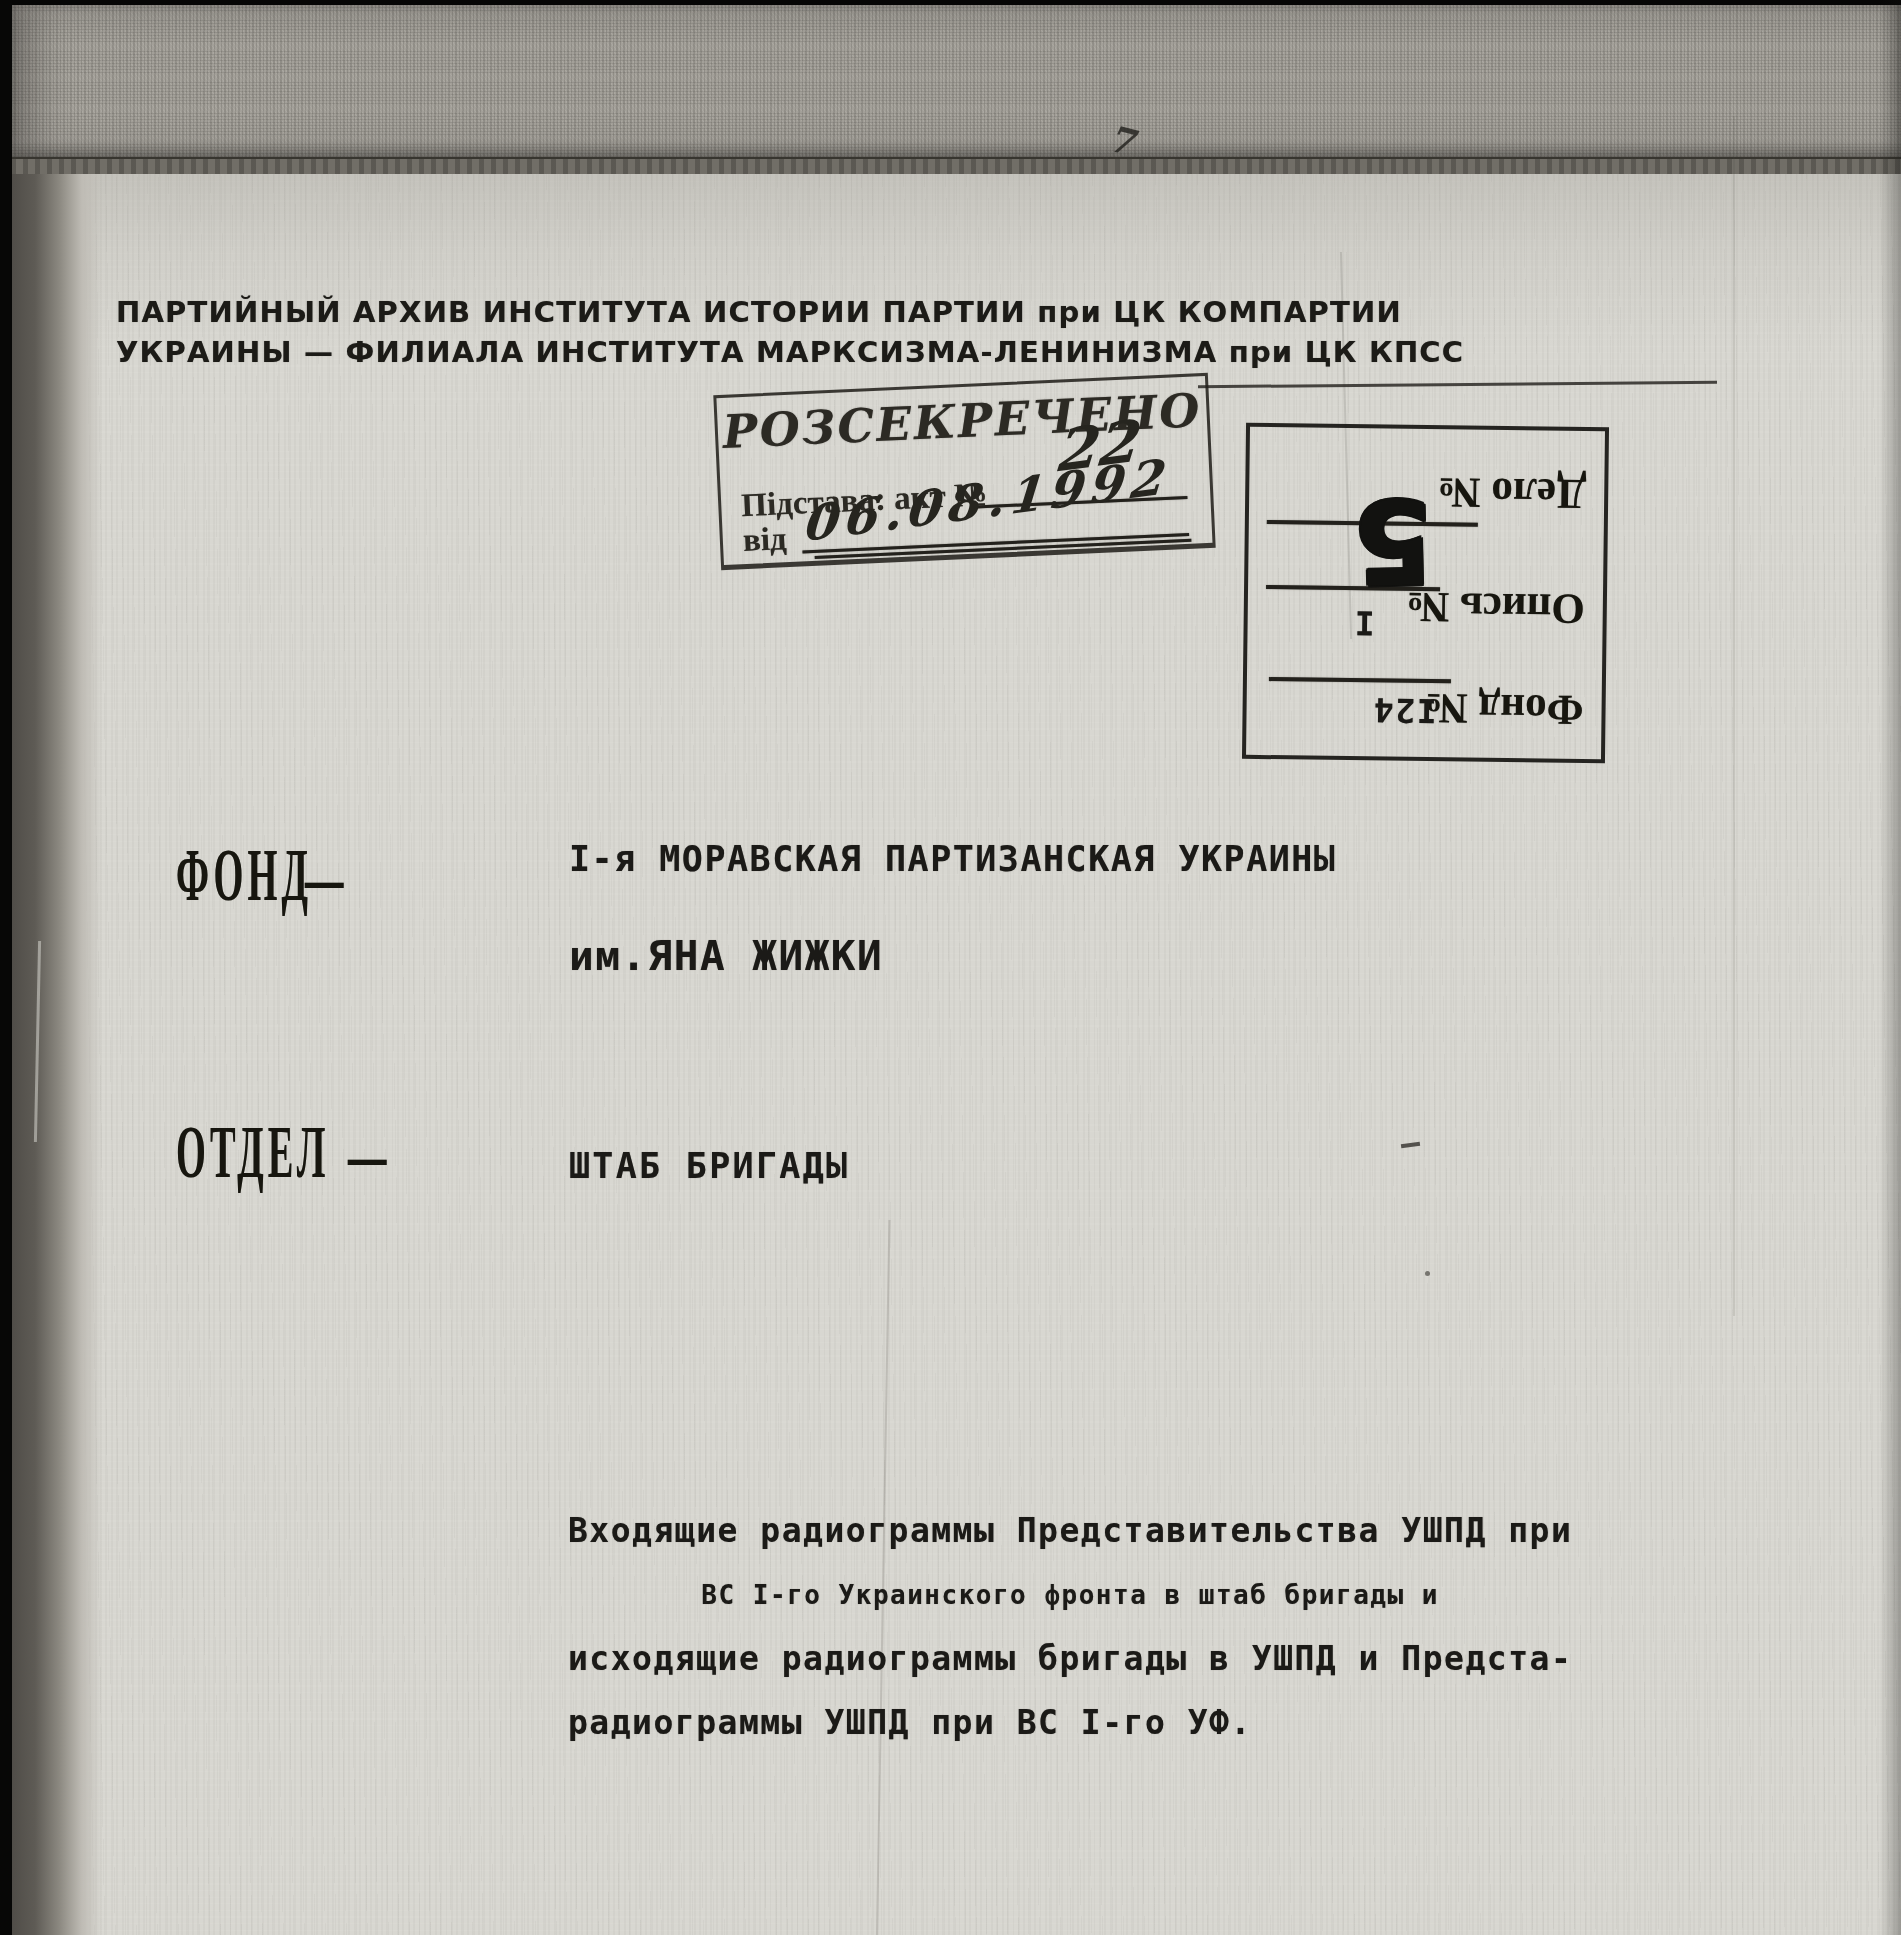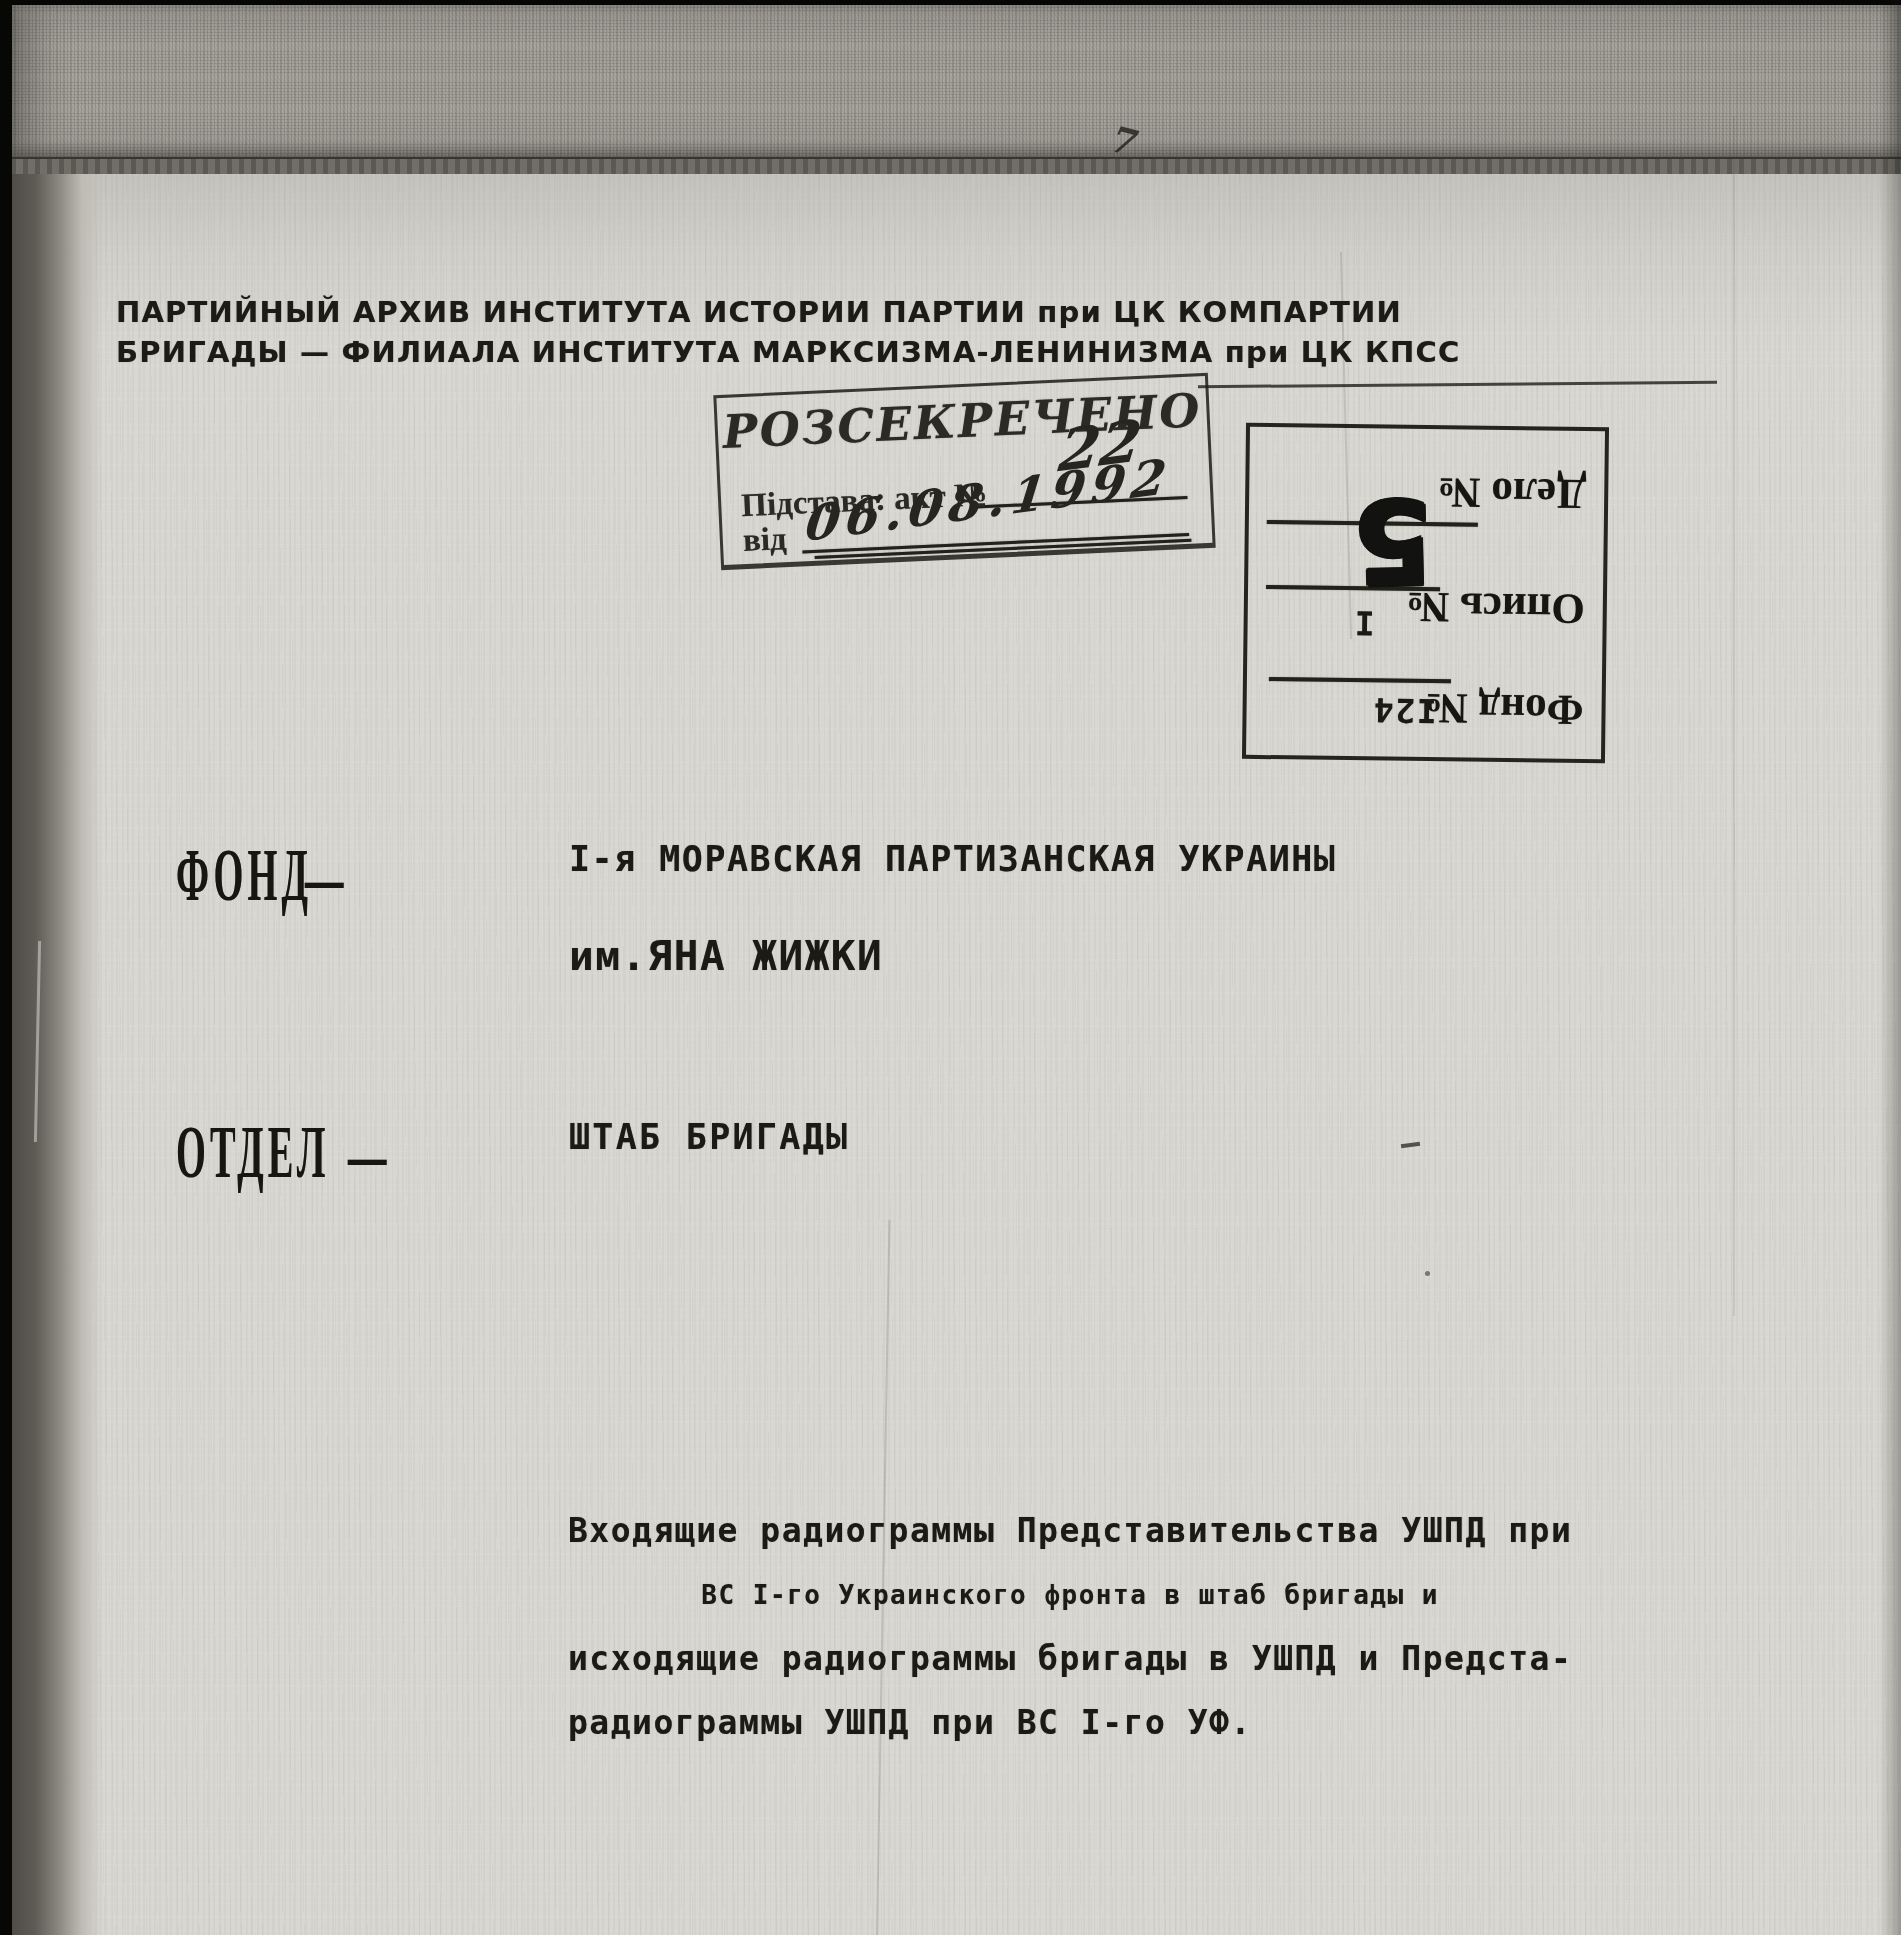--- a/index.html
+++ b/index.html
@@ -80,21 +80,21 @@
   <div class="abs gutter-scratch"></div>
 
   <div class="abs right-edge-shade"></div>
   <div class="abs paper-crease crease1"></div>
   <div class="abs paper-crease crease2"></div>
   <div class="abs paper-crease crease3"></div>
 
   <div class="abs cover-mark" style="left:1112px;top:123px;">7</div>
 
   <div class="abs hdr" style="left:116px;top:298px;">ПАРТИЙНЫЙ АРХИВ ИНСТИТУТА ИСТОРИИ ПАРТИИ при ЦК КОМПАРТИИ</div>
-  <div class="abs hdr" style="left:116px;top:338px;">БРИГАДЫ — ФИЛИАЛА ИНСТИТУТА МАРКСИЗМА-ЛЕНИНИЗМА при ЦК КПСС</div>
+  <div class="abs hdr" style="left:116px;top:338px;">УКРАИНЫ — ФИЛИАЛА ИНСТИТУТА МАРКСИЗМА-ЛЕНИНИЗМА при ЦК КПСС</div>
 
   <div class="abs stamp-ext-line"></div>
 
   <div class="abs declass">
     <div class="abs stamp-title">РОЗСЕКРЕЧЕНО</div>
     <div class="abs stamp-serif" style="left:20px;top:92px;">Підстава: акт №</div>
     <div class="abs hand" style="left:341px;top:36px;font-size:58px;">22</div>
     <div class="abs uline" style="left:249px;top:119px;width:217px;height:3.1px;"></div>
     <div class="abs stamp-serif" style="left:20px;top:127px;">від</div>
     <div class="abs hand" style="left:87px;top:90px;font-size:49px;letter-spacing:5.4px;">06.08.1992</div>
@@ -114,21 +114,21 @@
     <div class="abs big5" style="left:170px;top:158px;z-index:2;">5</div>
   </div>
 
   <div class="abs serif cond" style="left:176px;top:838px;font-size:74px;">ФОНД</div>
   <div class="abs serif cond" style="left:305px;top:841px;font-size:74px;">—</div>
   <div class="abs tw" style="left:569px;top:842px;font-size:35px;letter-spacing:1.5px;">I-я МОРАВСКАЯ ПАРТИЗАНСКАЯ УКРАИНЫ</div>
   <div class="abs tw" style="left:569px;top:936px;font-size:41px;letter-spacing:1.5px;">им.ЯНА ЖИЖКИ</div>
 
   <div class="abs serif cond" style="left:176px;top:1115px;font-size:74px;">ОТДЕЛ</div>
   <div class="abs serif cond" style="left:348px;top:1118px;font-size:74px;">—</div>
-  <div class="abs tw" style="left:569px;top:1120px;font-size:35px;letter-spacing:2.3px;">ШТАБ БРИГАДЫ</div>
+  <div class="abs tw" style="left:569px;top:1149px;font-size:35px;letter-spacing:2.3px;">ШТАБ БРИГАДЫ</div>
   <div class="abs speck-dash"></div>
   <div class="abs speck-dot"></div>
 
   <div class="abs" style="left:568px;top:1499px;">
     <div class="tw" style="font-size:33px;letter-spacing:1.5px;line-height:64px;">Входящие радиограммы Представительства УШПД при</div>
     <div class="tw" style="font-size:26px;letter-spacing:1.5px;line-height:64px;text-align:center;">ВС I-го Украинского фронта в штаб бригады и</div>
     <div class="tw" style="font-size:33px;letter-spacing:1.5px;line-height:64px;">исходящие радиограммы бригады в УШПД и Предста-</div>
     <div class="tw" style="font-size:33px;letter-spacing:1.5px;line-height:64px;">радиограммы УШПД при ВС I-го УФ.</div>
   </div>
 

